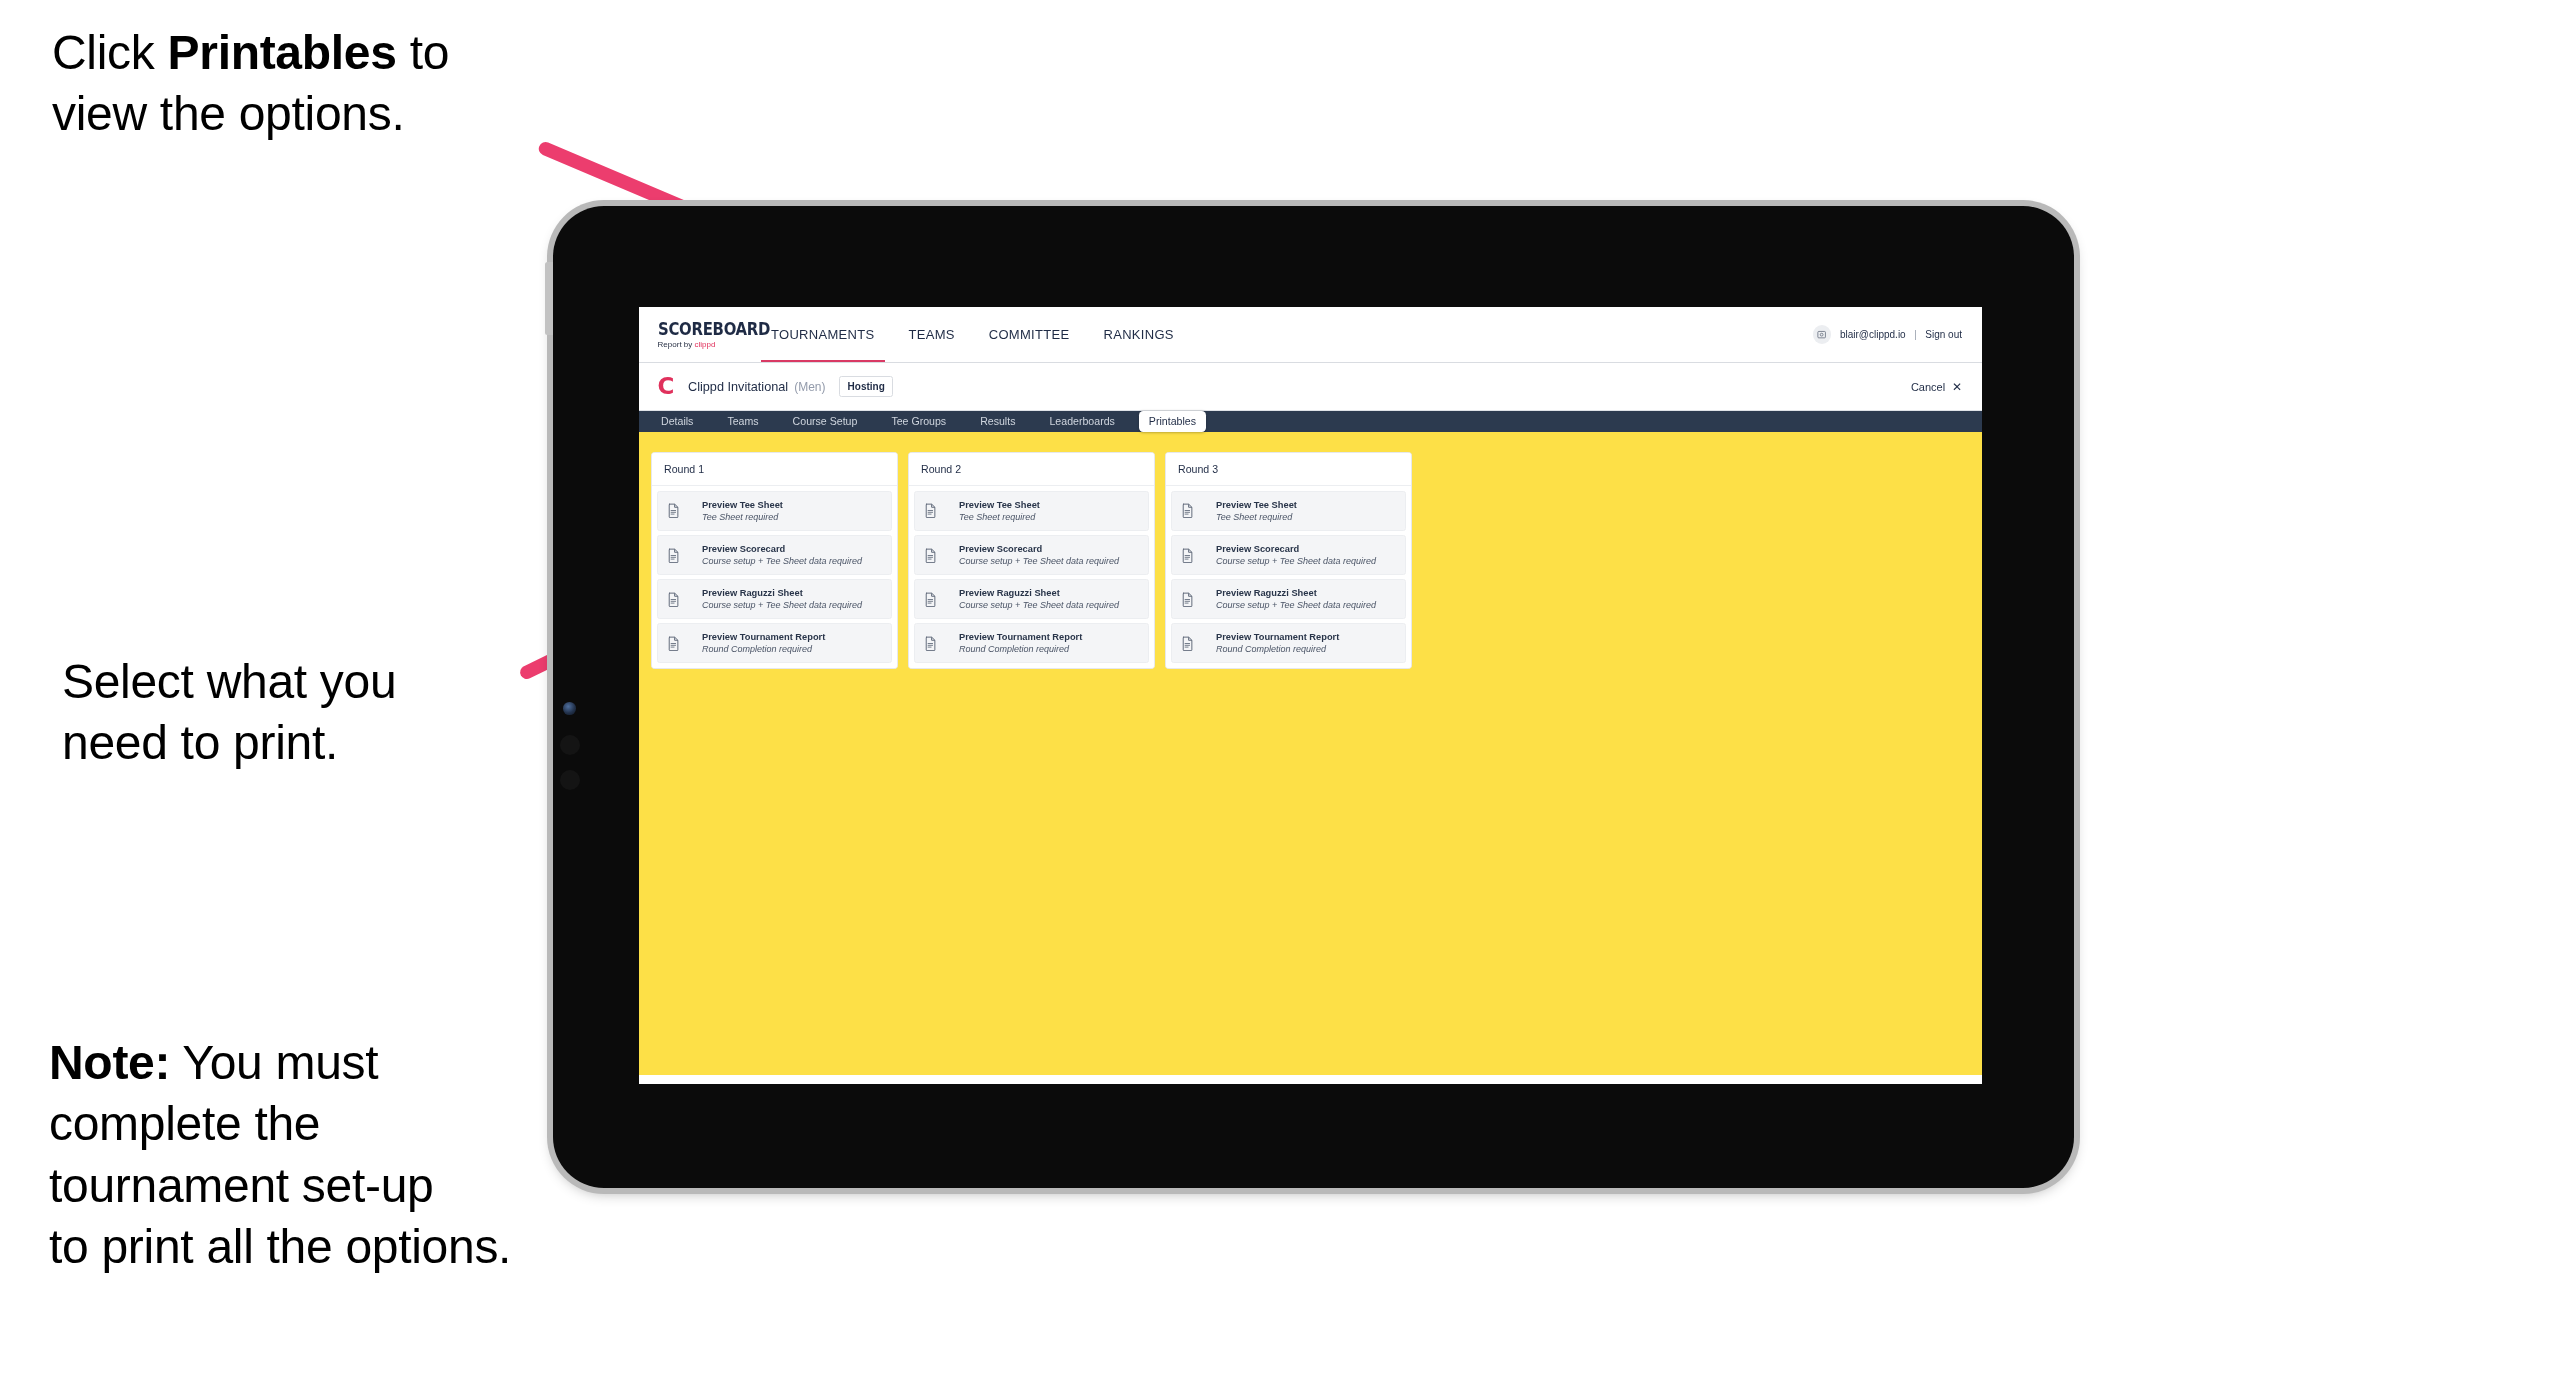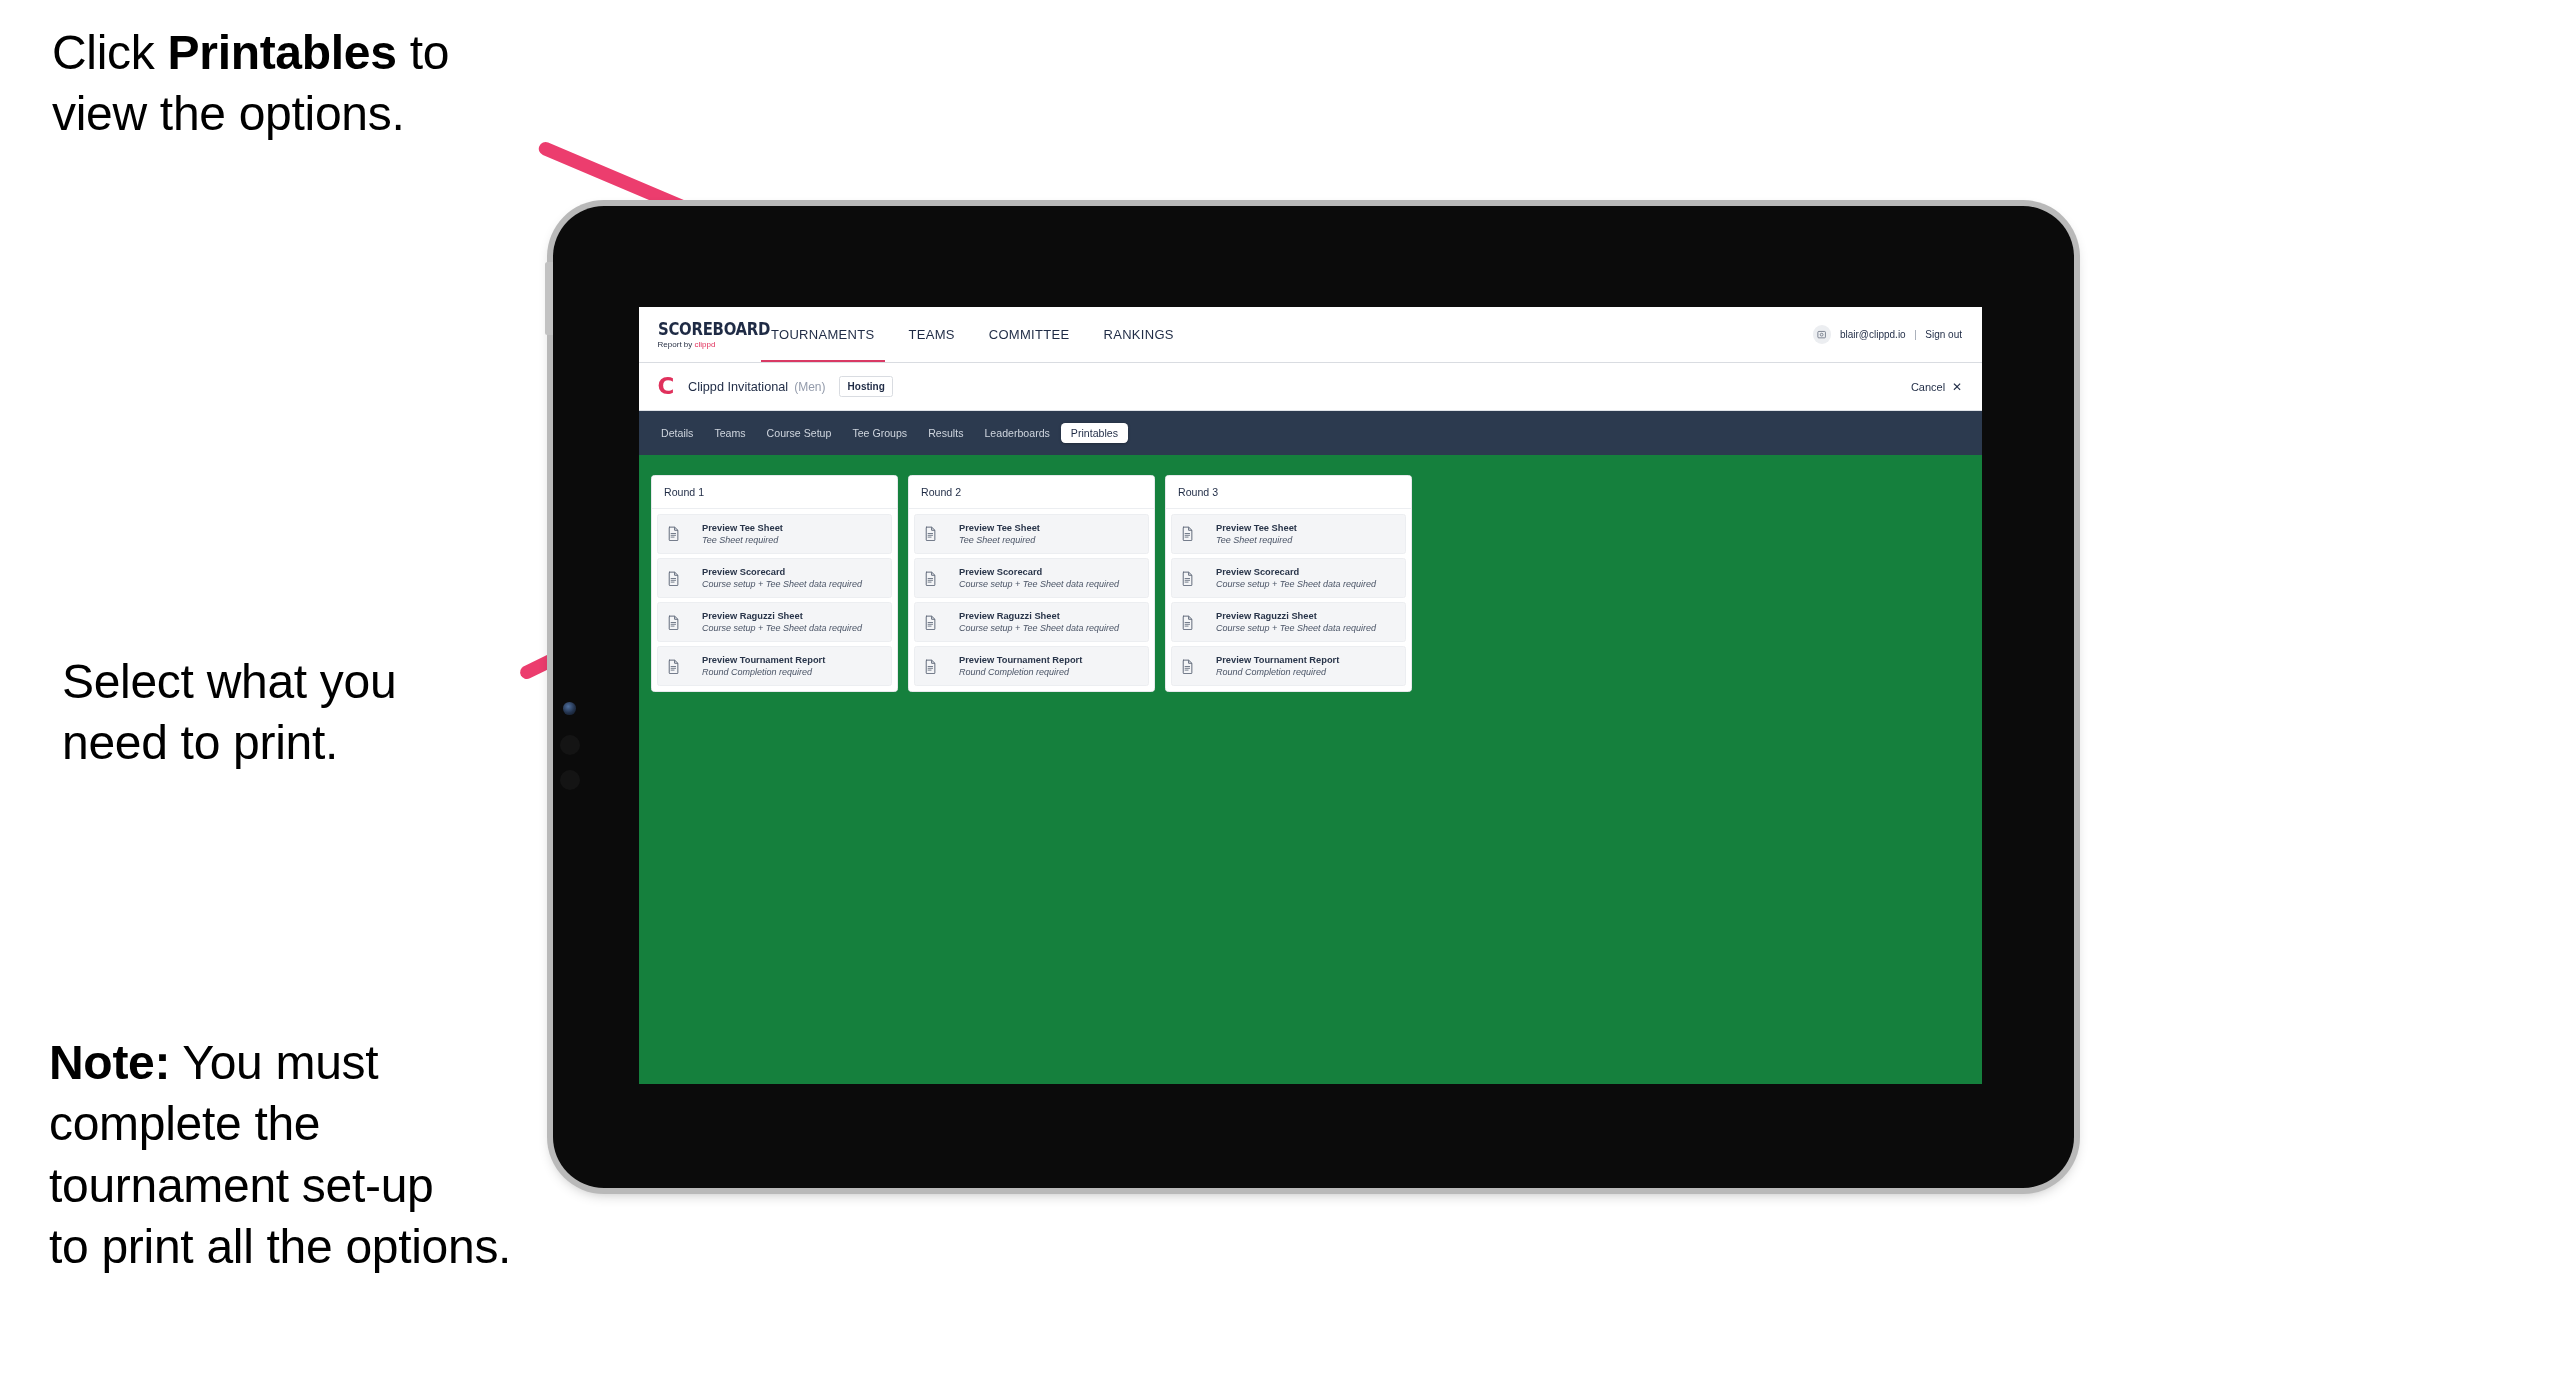--- a/index.html
+++ b/index.html
@@ -216,46 +216,46 @@
     justify-content: flex-end;
   }
   #cancel-x {
     font-size: 12px;
     line-height: 1;
     color: #1f2b45;
   }
 
   
   #tab-strip {
-    height: 44px;
+    height: 21px;
     background: #2c3a4f;
     display: flex;
     align-items: center;
     padding-left: 12px;
-    gap: 1px;
+    gap: 14px;
   }
   .tab {
     font-size: 10.6px;
     color: #cfd5de;
     padding: 5px 10px;
     border-radius: 4.2px;
     cursor: pointer;
     white-space: nowrap;
     line-height: 1;
   }
   .tab.active {
     background: #ffffff;
     color: #1f2b45;
     font-weight: 400;
     box-shadow: 0 0.8px 2.5px rgba(0,0,0,0.25);
   }
 
   
   #content {
-    background: #15803d;
+    background: #fde047;
     height: calc(100% - 134px);
     padding: 20px 0 0 12px;
     box-sizing: border-box;
     display: flex;
     gap: 10px;
     align-items: flex-start;
   }
   .round-card {
     width: 245px;
     background: #ffffff;

